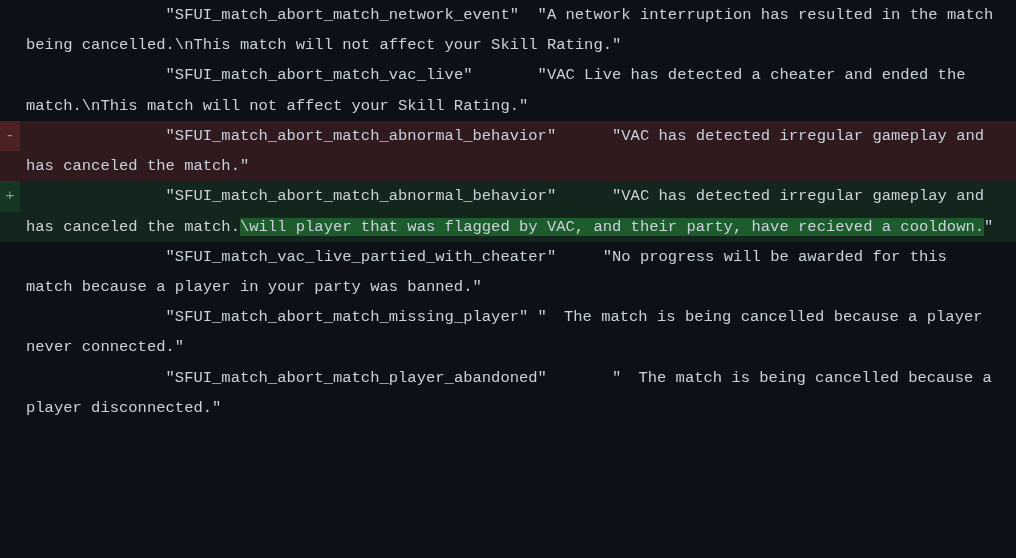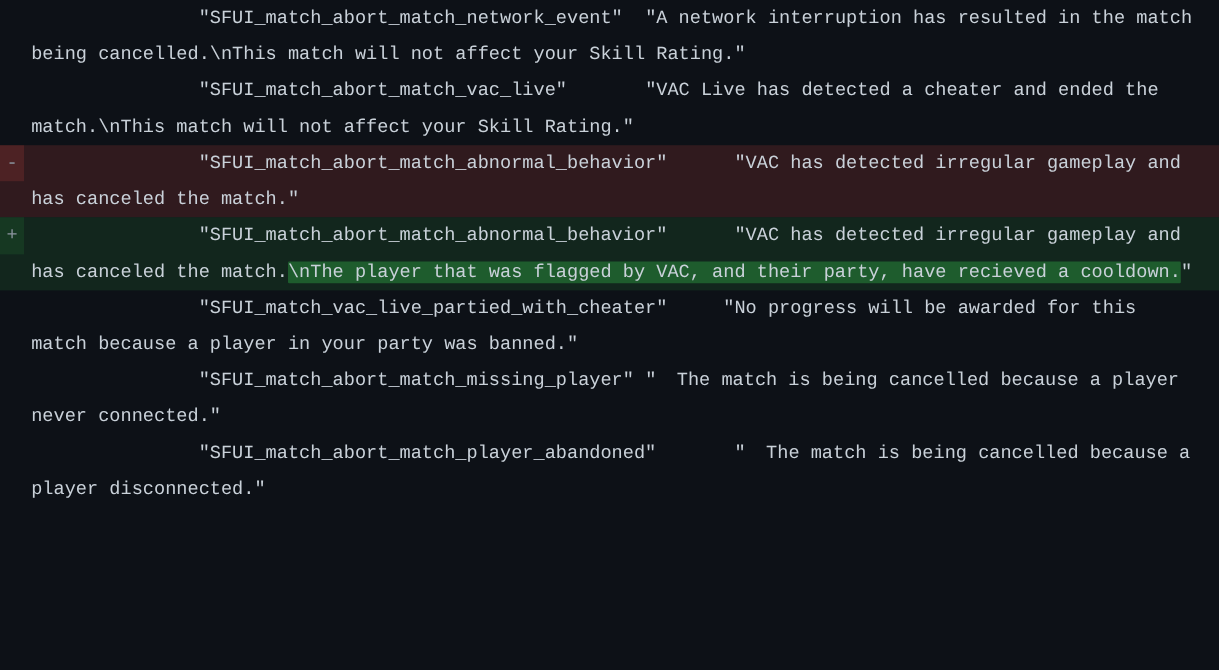--- a/index.html
+++ b/index.html
@@ -74,21 +74,21 @@
     <span class="line-content"><span class="key-indent">               </span><span>"SFUI_match_abort_match_vac_live"</span><span>       </span><span>"VAC Live has detected a cheater and ended the match.\nThis match will not affect your Skill Rating."</span></span>
   </div>
 
   <div class="diff-line line-deletion">
     <span class="line-marker">-</span>
     <span class="line-content"><span class="key-indent">               </span><span>"SFUI_match_abort_match_abnormal_behavior"</span><span>      </span><span>"VAC has detected irregular gameplay and has canceled the match.</span><span></span><span>"</span></span>
   </div>
 
   <div class="diff-line line-addition">
     <span class="line-marker">+</span>
-    <span class="line-content"><span class="key-indent">               </span><span>"SFUI_match_abort_match_abnormal_behavior"</span><span>      </span><span>"VAC has detected irregular gameplay and has canceled the match.</span><span class="inline-add">\nThe player that was flagged by VAC, and their party, have recieved a cooldown.</span><span>"</span></span>
+    <span class="line-content"><span class="key-indent">               </span><span>"SFUI_match_abort_match_abnormal_behavior"</span><span>      </span><span>"VAC has detected irregular gameplay and has canceled the match.</span><span class="inline-add">\will player that was flagged by VAC, and their party, have recieved a cooldown.</span><span>"</span></span>
   </div>
 
   <div class="diff-line">
     <span class="line-marker"> </span>
     <span class="line-content"><span class="key-indent">               </span><span>"SFUI_match_vac_live_partied_with_cheater"</span><span>     </span><span>"No progress will be awarded for this match because a player in your party was banned."</span></span>
   </div>
 
   <div class="diff-line">
     <span class="line-marker"> </span>
     <span class="line-content"><span class="key-indent">               </span><span>"SFUI_match_abort_match_missing_player"</span><span> </span><span>"  The match is being cancelled because a player never connected."</span></span>

